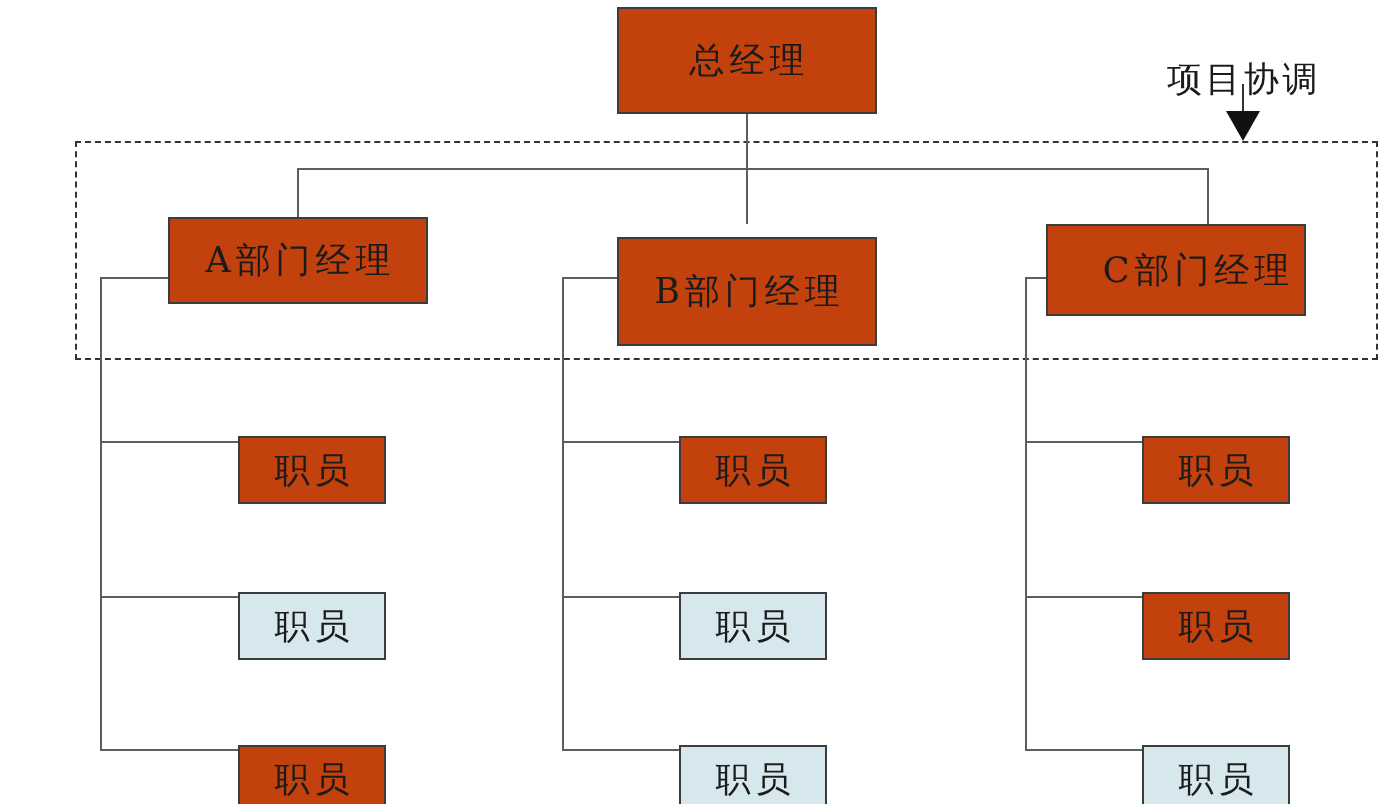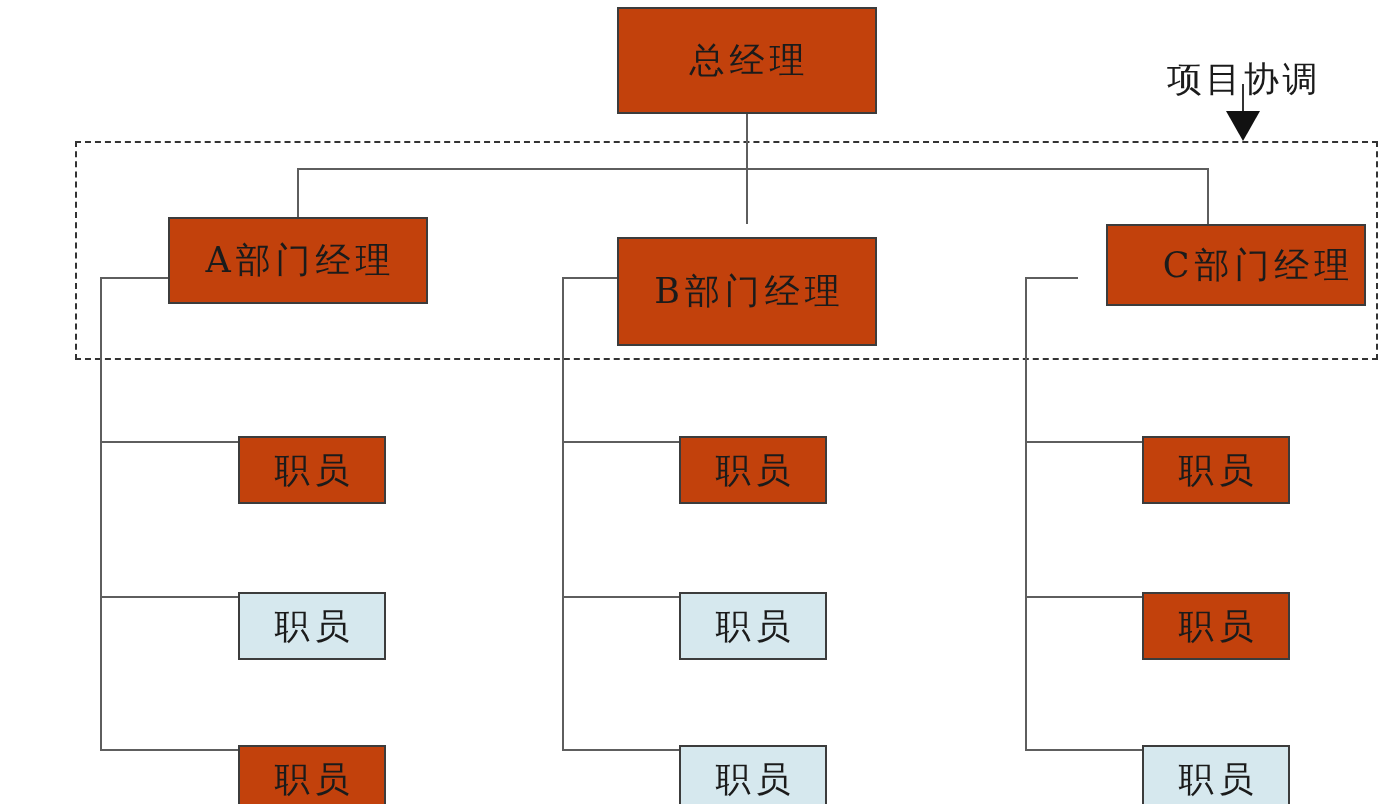--- a/index.html
+++ b/index.html
@@ -33,21 +33,21 @@
     font-size: 35px;
     letter-spacing: 0.14em;
     text-indent: 0.14em;
     white-space: nowrap;
   }
   .box.highlight { background: var(--highlight-fill); }
 
   .root-box   { left: 617px; top: 7px;   width: 260px; height: 107px; }
   .mgr-a      { left: 168px; top: 217px; width: 260px; height: 87px; }
   .mgr-b      { left: 617px; top: 224px; width: 260px; height: 109px; margin-top: 13px; }
-  .mgr-c      { left: 1106px; top: 224px; width: 260px; height: 82px; padding-left: 40px; }
+  .mgr-c      { left: 1046px; top: 224px; width: 260px; height: 92px; padding-left: 40px; }
 
   .staff { width: 148px; height: 68px; margin-top: 40px; }
   .col-a { left: 238px; }
   .col-b { left: 679px; }
   .col-c { left: 1142px; }
   .row-1 { top: 396px; }
   .row-2 { top: 552px; }
   .row-3 { top: 705px; }
 
   .dashed-rect {

